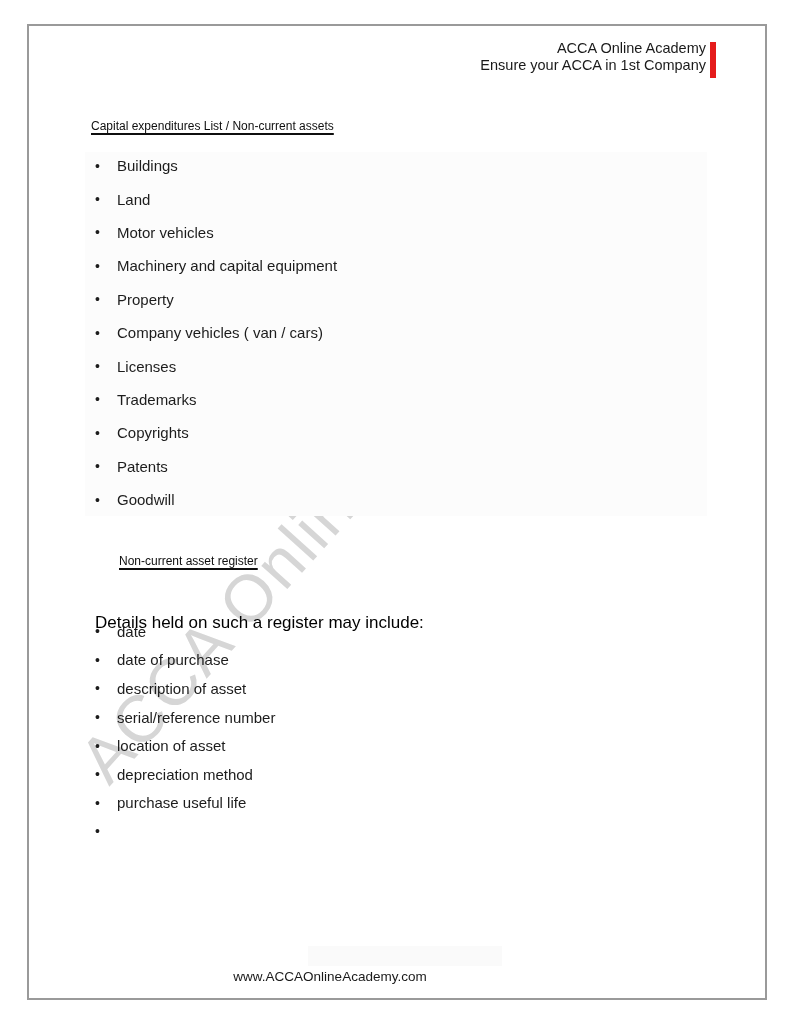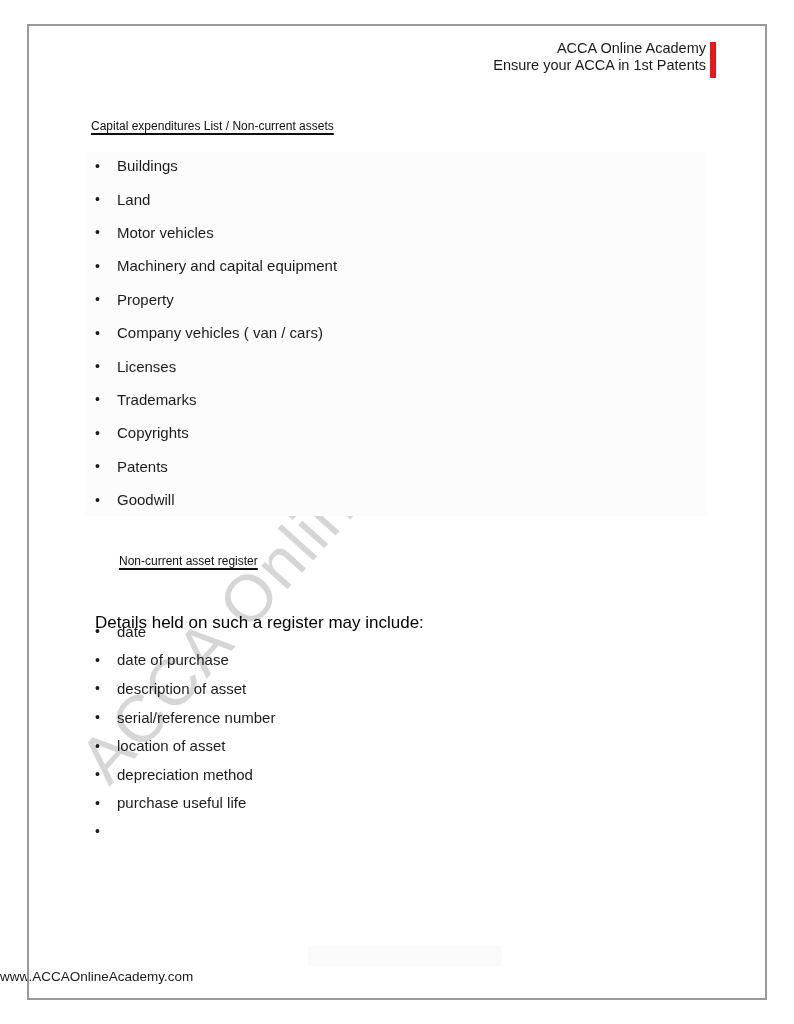--- a/index.html
+++ b/index.html
@@ -105,40 +105,40 @@
     width: 22px;
     flex: 0 0 22px;
     font-size: 14px;
     color: #1c1c1c;
   }
 
   .footer {
     position: absolute;
     left: 0; top: 969px;
     width: 660px;
-    text-align: left;
+    text-align: center;
     font-size: 13.5px;
     color: #1a1a1a;
   }
 </style>
 </head>
 <body>
 
 <div class="screen">
 
   <div class="watermark">ACCA Online Academy</div>
 
   <div class="cover-block-1"></div>
   <div class="cover-block-2"></div>
 
   <div class="content">
 
     <div class="header">
       <div>ACCA Online Academy</div>
-      <div>Ensure your ACCA in 1st Patents</div>
+      <div>Ensure your ACCA in 1st Company</div>
     </div>
     <div class="red-bar"></div>
 
     <div class="h-underline heading-1">Capital expenditures List / Non-current assets</div>
 
     <div class="bullet-list list-capital">
       <div class="li">
         <span class="bullet">•</span>
         <span>Buildings</span>
       </div>

